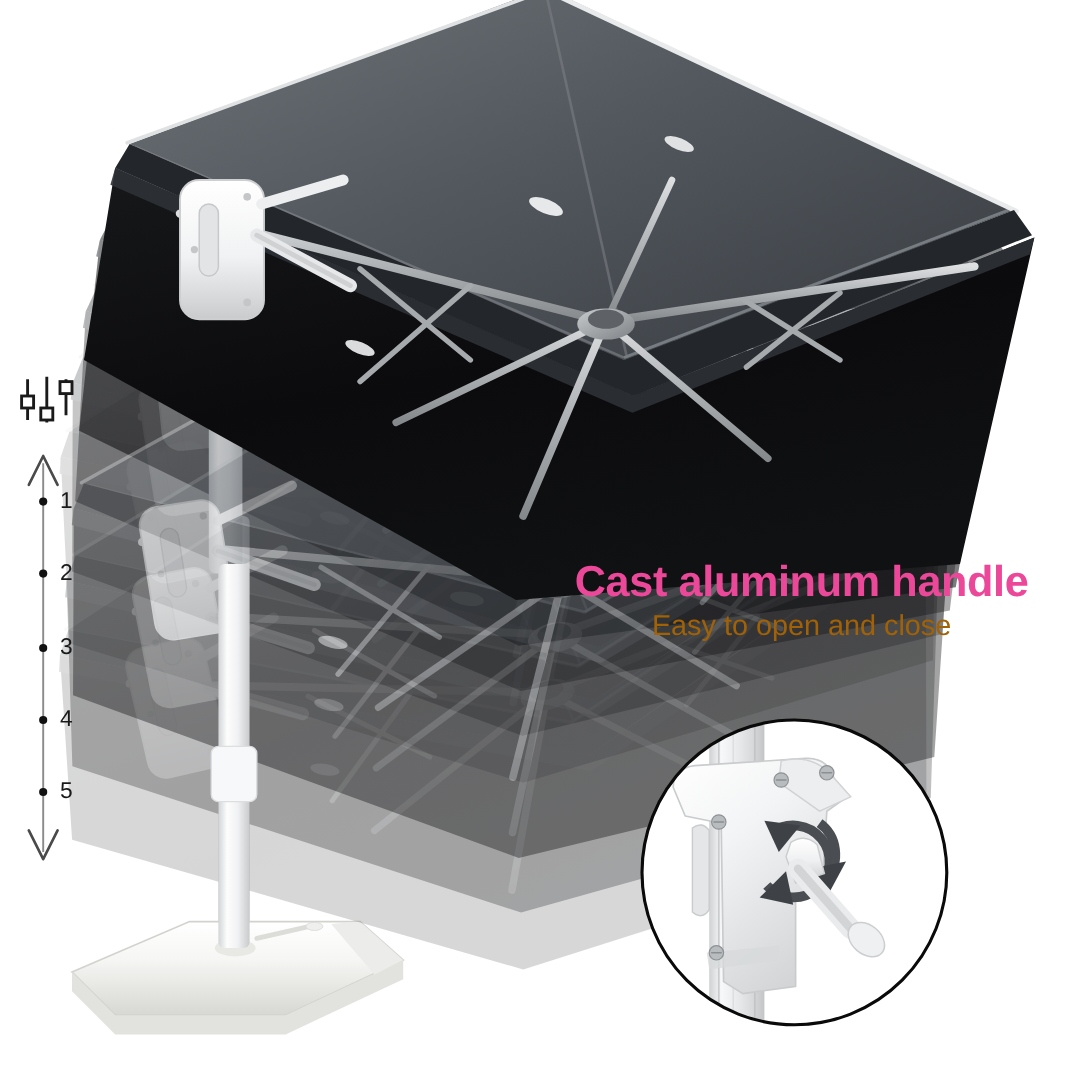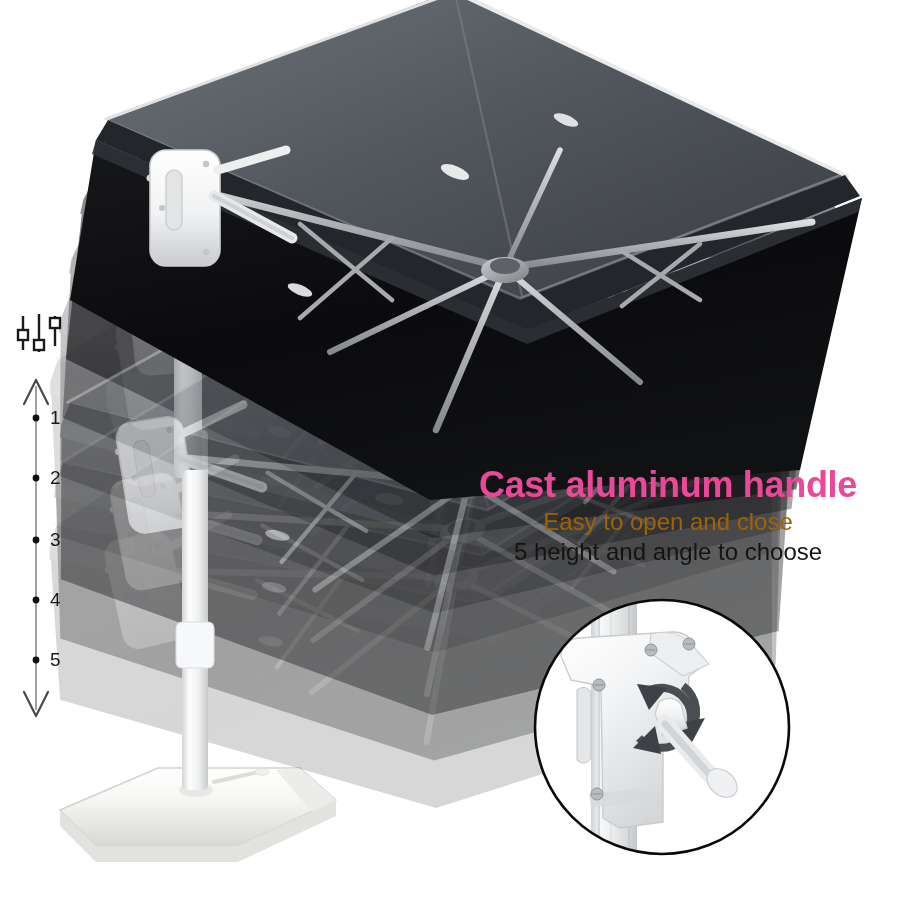--- a/index.html
+++ b/index.html
@@ -215,21 +215,20 @@
 
     <div class="tick-label" style="left:50px;top:108px;">1</div>
     <div class="tick-label" style="left:50px;top:168px;">2</div>
     <div class="tick-label" style="left:50px;top:230px;">3</div>
     <div class="tick-label" style="left:50px;top:290px;">4</div>
     <div class="tick-label" style="left:50px;top:350px;">5</div>
   </div>
 
   <div id="headline">Cast aluminum handle</div>
   <div id="sub1">Easy to open and close</div>
-  <div id="sub2">5 height and angle to choose</div>
 
   <svg id="inset" viewBox="0 0 258 258">
     <defs>
       <clipPath id="circClip">
           <circle cx="129" cy="129" r="127"></circle>
         </clipPath>
       <linearGradient id="iPoleG" x1="0" y1="0" x2="1" y2="0">
         <stop offset="0%" stop-color="#cfd1d3"></stop>
         <stop offset="22%" stop-color="#f7f8f9"></stop>
         <stop offset="55%" stop-color="#e6e8ea"></stop>

